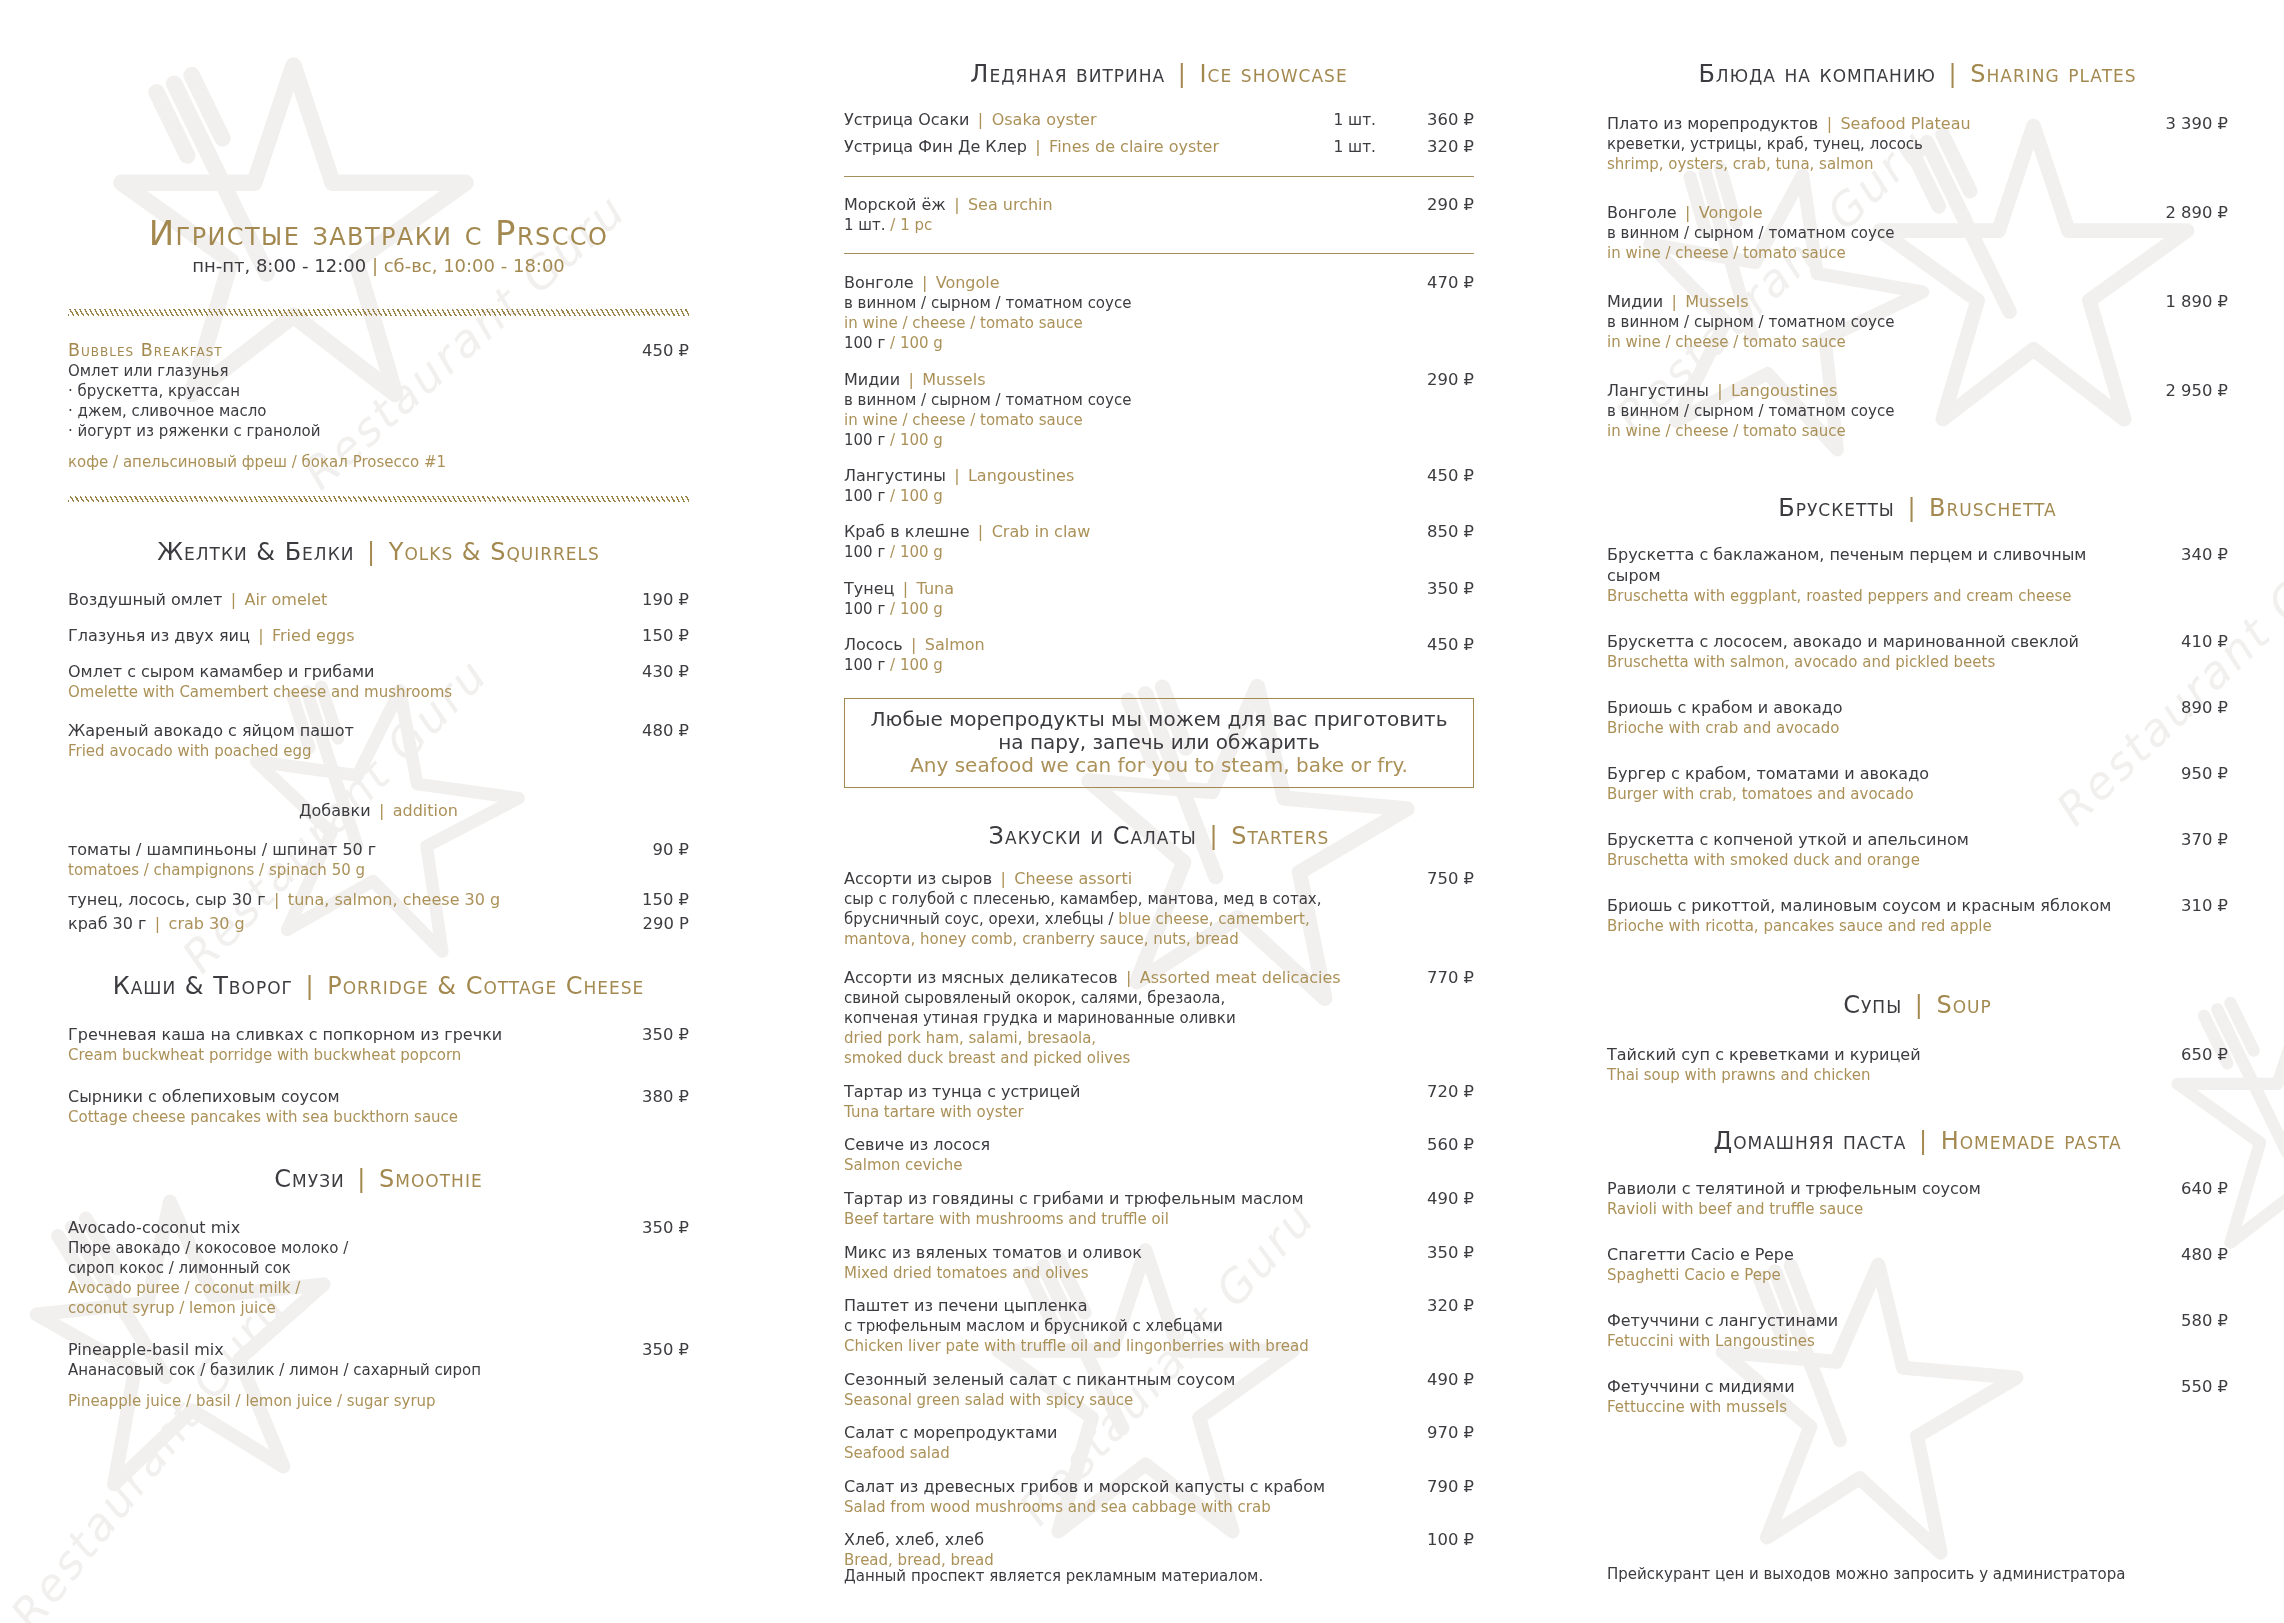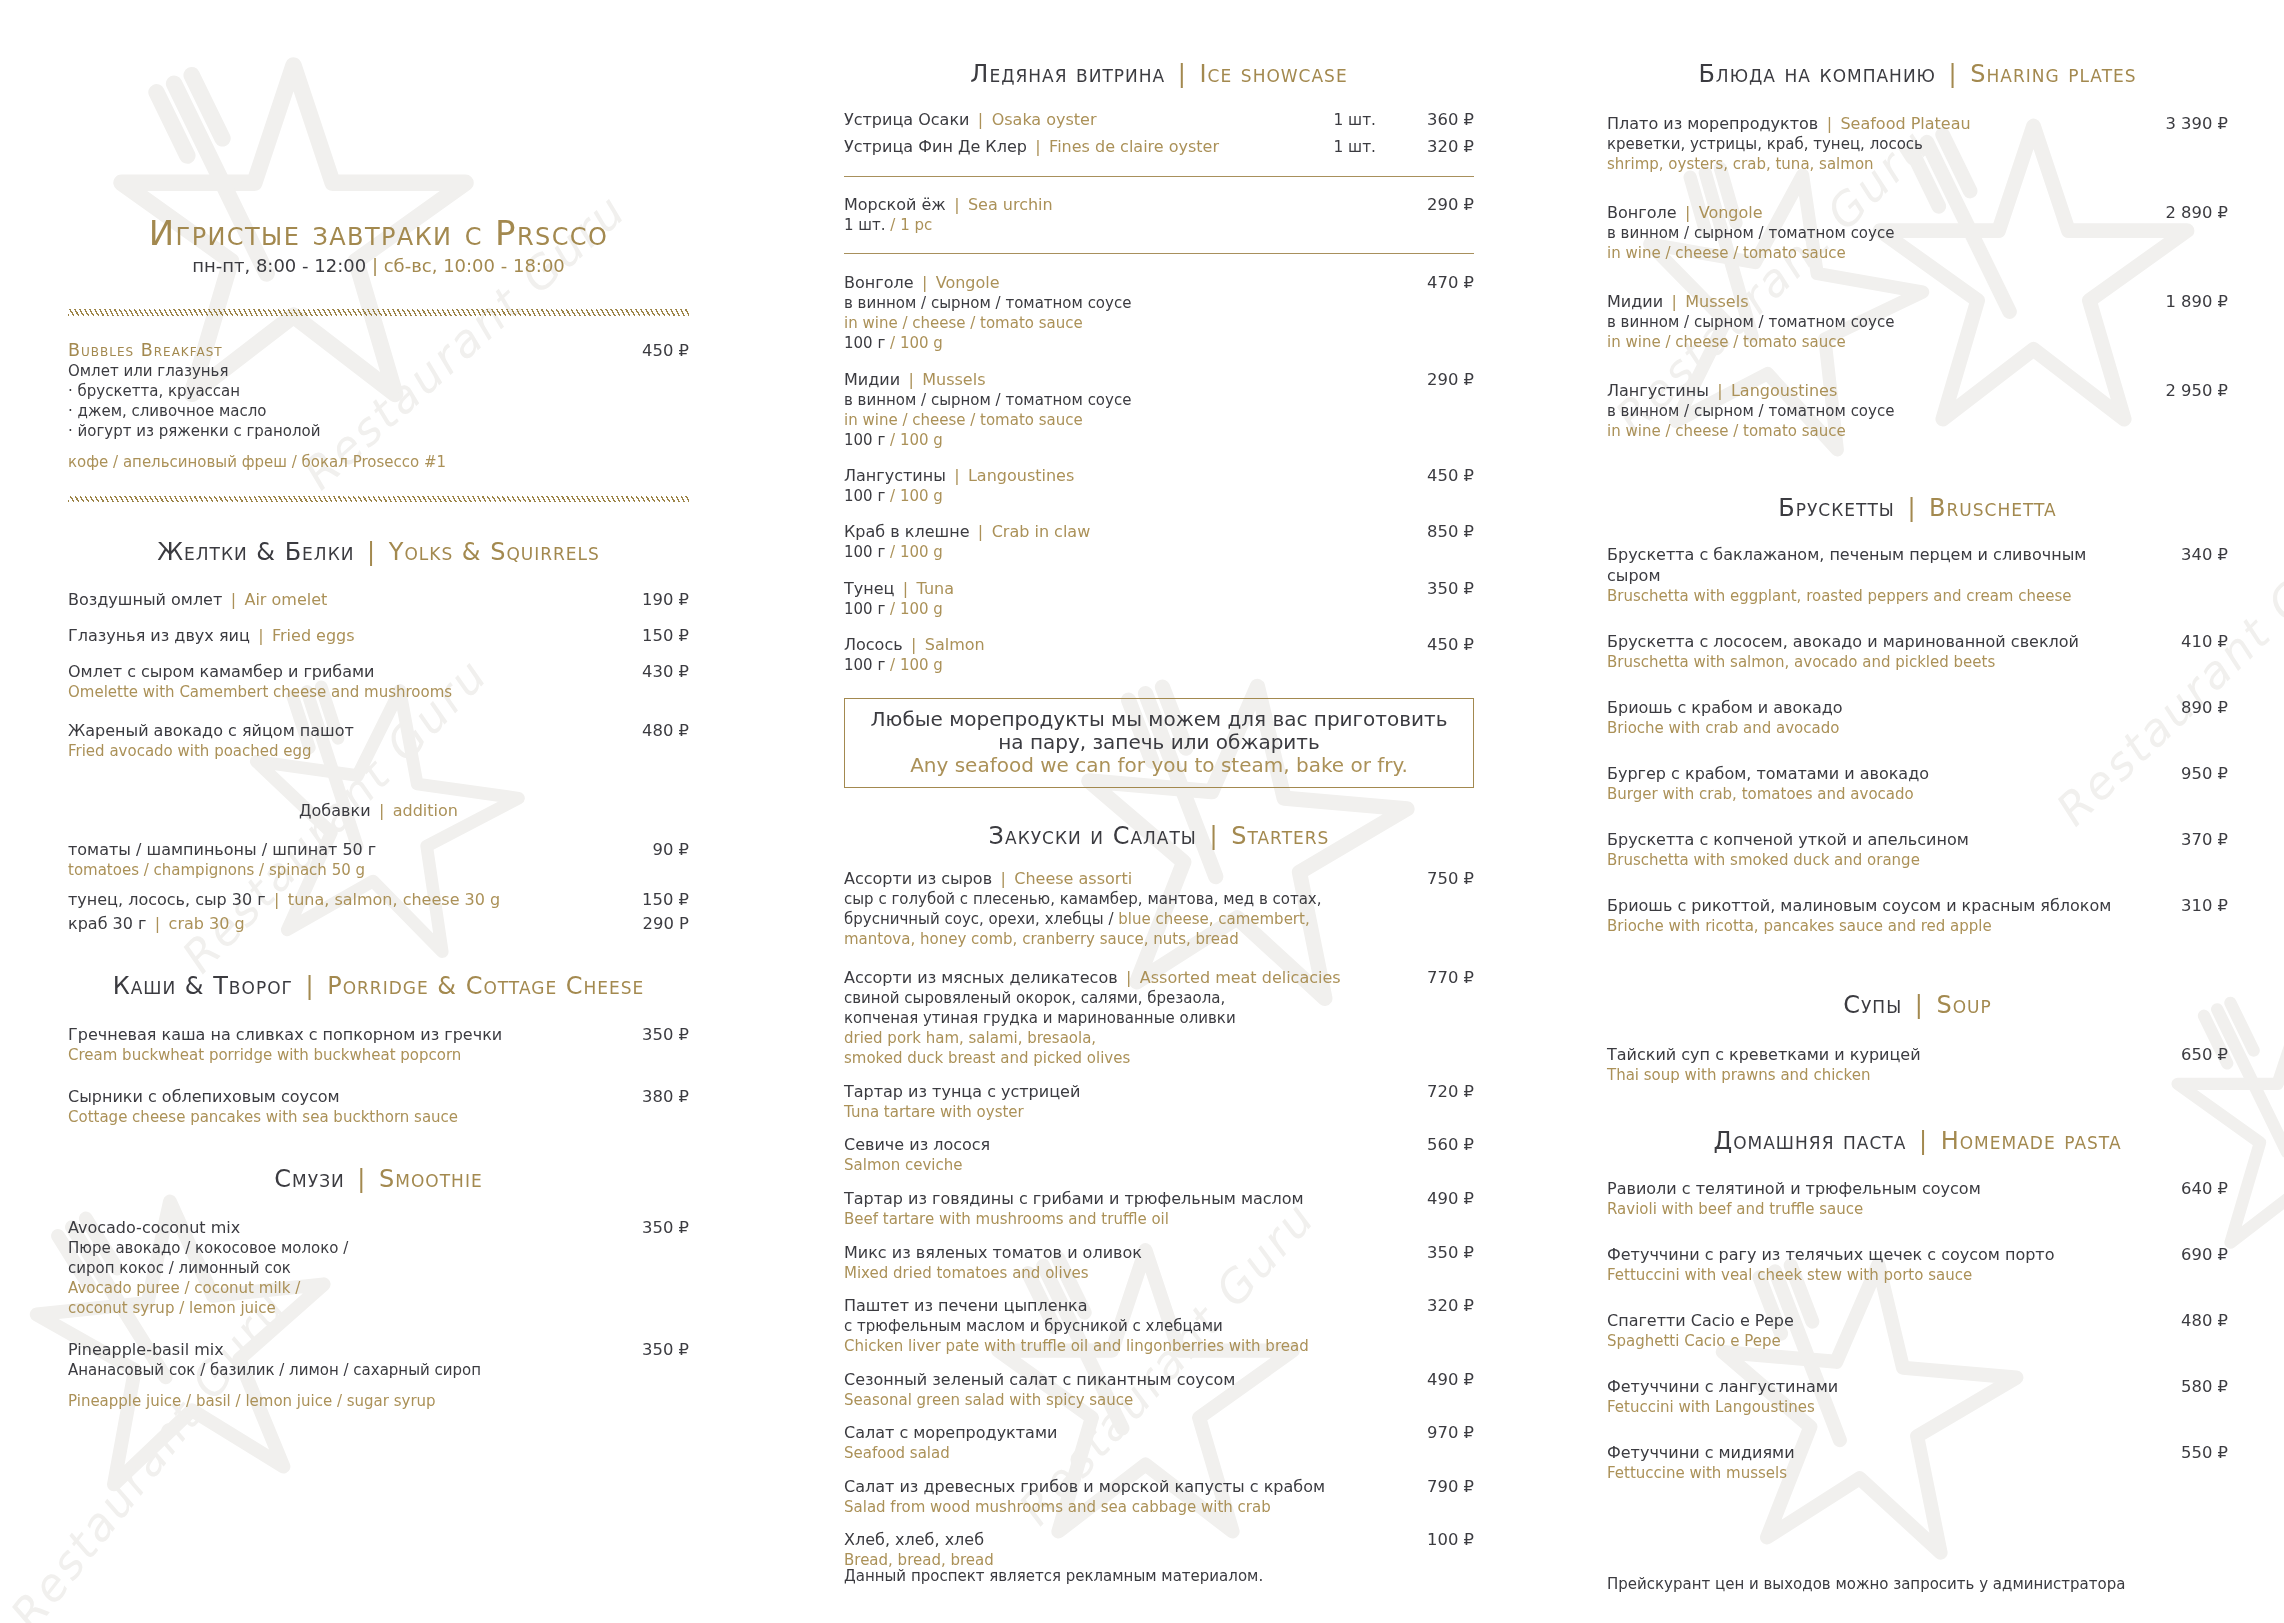--- a/index.html
+++ b/index.html
@@ -72,21 +72,21 @@
   .rule{border-top:1px solid #a8905c;}
 
   
   .note{border:1.4px solid var(--gold);text-align:center;padding:9.8px 5.6px;}
   .note .nl{font-size:20px;line-height:23px;}
   .note .gold{color:var(--gold2);}
 
   
   .col-footer{position:absolute;left:0;font-size:15px;color:var(--dark);}
   .col[data-col="middle"] .col-footer{bottom:39px;}
-  .col[data-col="right"] .col-footer{bottom:31px;}
+  .col[data-col="right"] .col-footer{bottom:41px;}
 </style>
 </head>
 <body>
 
 <svg width="0" height="0" style="position:absolute">
   <symbol id="sf" viewBox="0 0 100 100">
     <path d="M50 6 L60 36 L94 36 L66 56 L76 90 L50 70 L24 90 L34 56 L6 36 L40 36 Z"></path>
     <g transform="rotate(-26 30 30)">
       <path d="M24 8 L24 26 M29 8 L29 26 M34 8 L34 26 M29 26 L29 62"></path>
     </g>
@@ -518,27 +518,20 @@
     </div>
     <div class="item" style="margin-top: 22.4px;">
       <div class="row">
         <span class="ti"><span class="ru">Равиоли с телятиной и трюфельным соусом</span></span>
         <span class="price">640 ₽</span>
       </div>
       <div class="dl"><span class="gold">Ravioli with beef and truffle sauce</span></div>
     </div>
     <div class="item" style="margin-top: 25px;">
       <div class="row">
-        <span class="ti"><span class="ru">Фетуччини с рагу из телячьих щечек с соусом порто</span></span>
-        <span class="price">690 ₽</span>
-      </div>
-      <div class="dl"><span class="gold">Fettuccini with veal cheek stew with porto sauce</span></div>
-    </div>
-    <div class="item" style="margin-top: 25px;">
-      <div class="row">
         <span class="ti"><span class="ru">Спагетти Cacio e Pepe</span></span>
         <span class="price">480 ₽</span>
       </div>
       <div class="dl"><span class="gold">Spaghetti Cacio e Pepe</span></div>
     </div>
     <div class="item" style="margin-top: 25px;">
       <div class="row">
         <span class="ti"><span class="ru">Фетуччини с лангустинами</span></span>
         <span class="price">580 ₽</span>
       </div>

